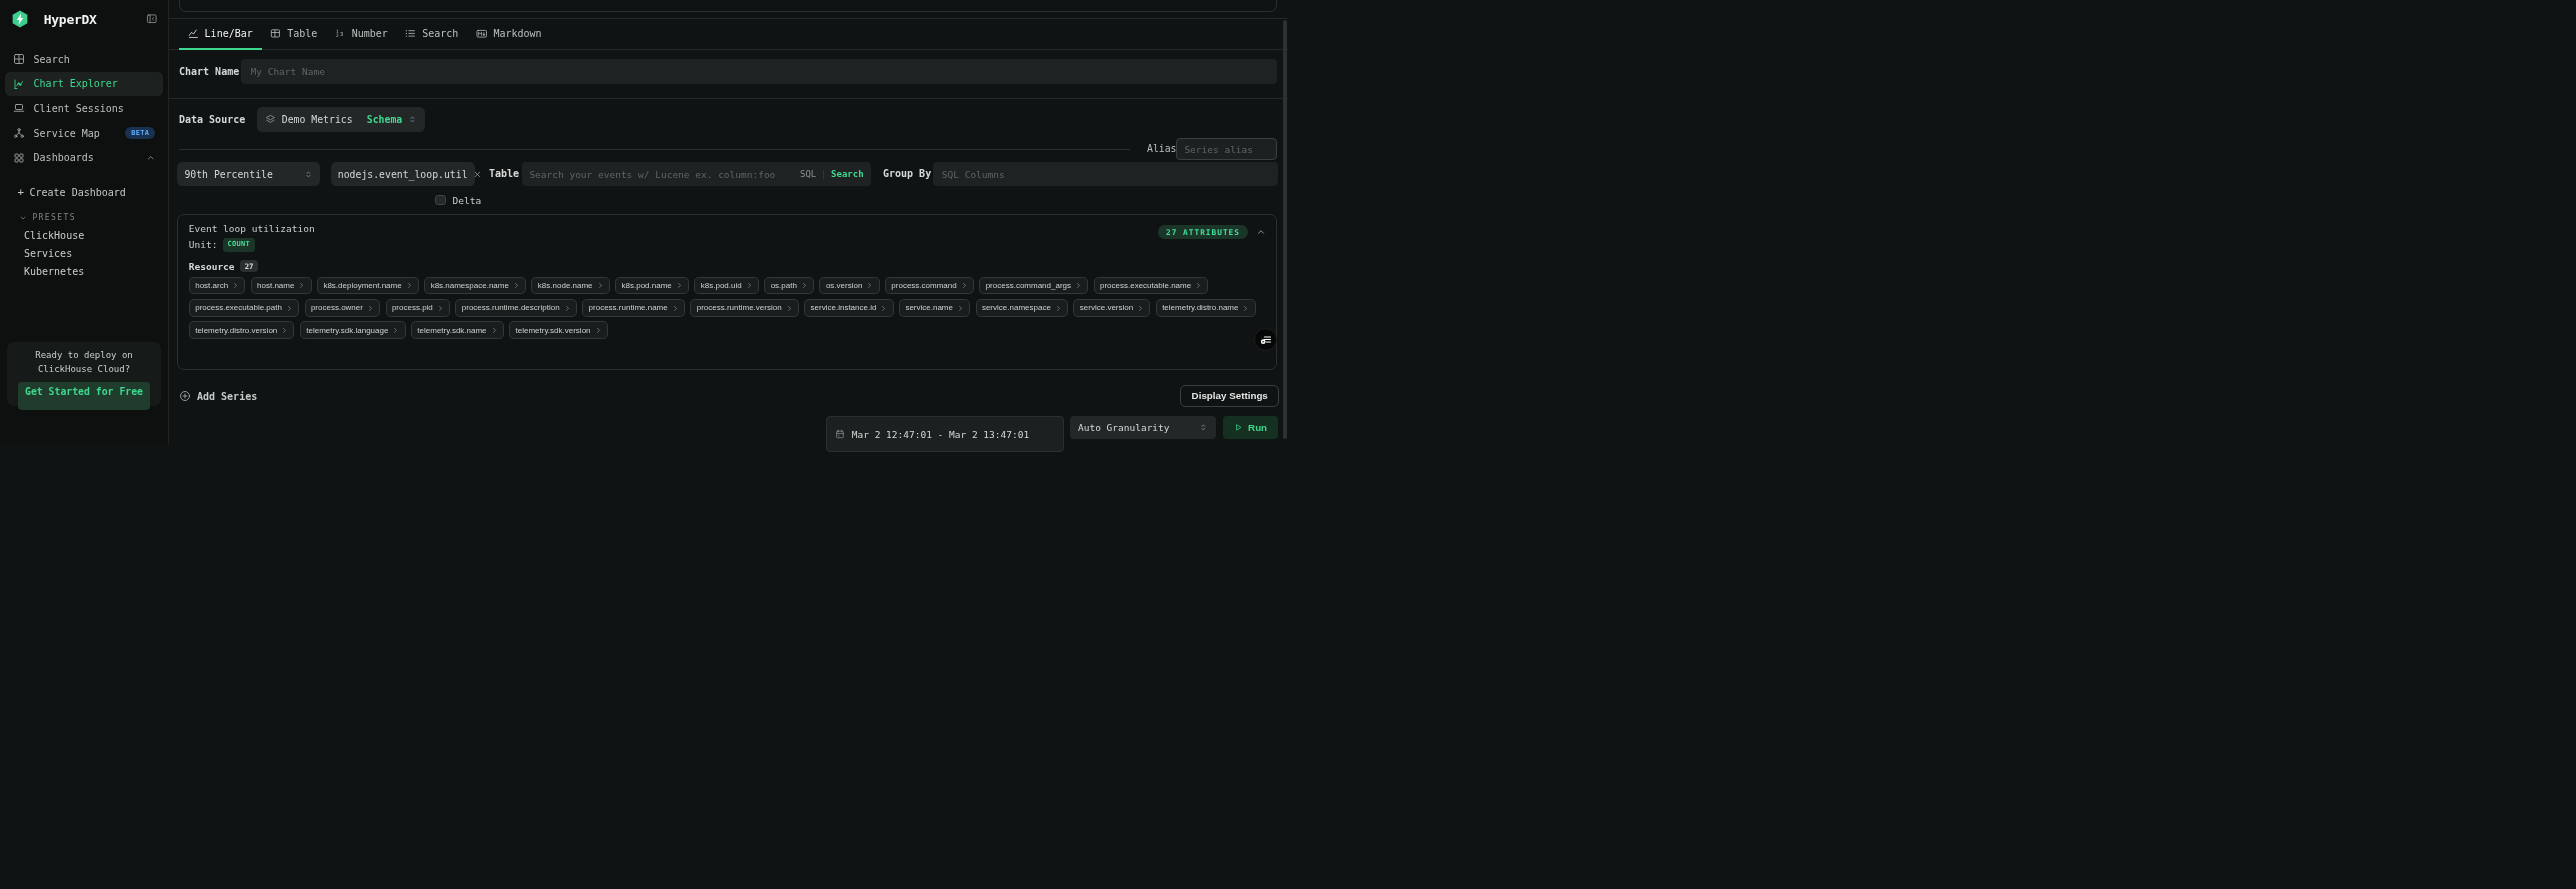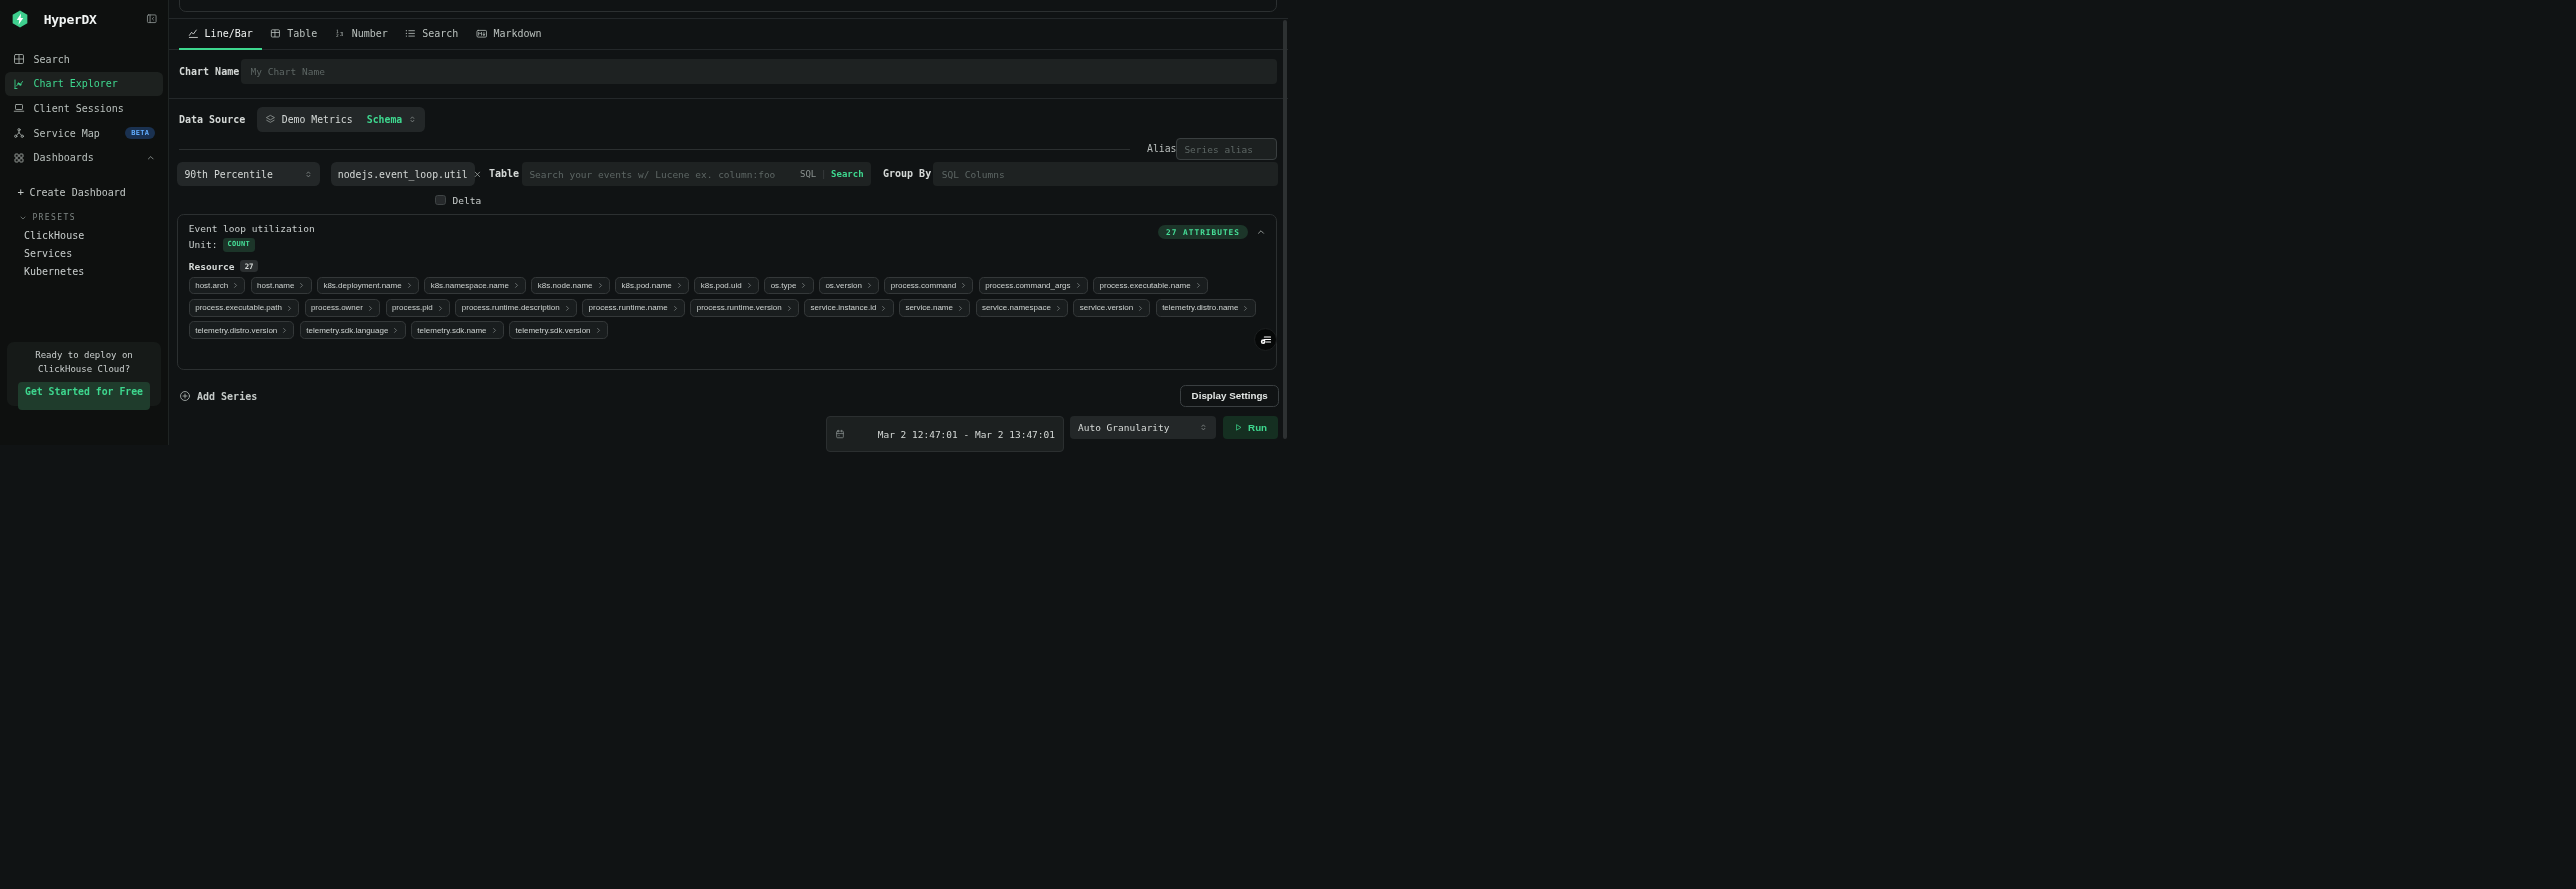--- a/index.html
+++ b/index.html
@@ -116,21 +116,21 @@
   .add-series { position:absolute; left:10px; top:390px; display:flex; align-items:center; gap:6px;
     font-size:10px; font-weight:700; color:#c6cbc9; cursor:pointer; }
   .add-series .ic { color:#aab1ae; }
   .display-settings { position:absolute; right:8.8px; top:385px; width:99px; height:21.6px;
     border:0.7px solid #3a3f41; border-radius:5.4px; background:transparent; color:#e2e6e4;
     font-size:9.8px; font-weight:700; cursor:pointer; }
 
   .footer-row { position:absolute; left:0; right:0; top:416px; height:23px; }
   .daterange { position:absolute; left:657px; width:238px; height:23px; background:#1c2020;
     border:0.7px solid #2b2f30; border-radius:4px; display:flex; align-items:center; gap:6.8px;
-    padding:17px 8px; cursor:pointer;justify-content:space-between; }
+    padding:17px 8px; cursor:pointer; }
   .daterange .ic { color:#8a9190; }
   .daterange-text { font-size:9.5px; color:#d5d9d7; }
   .granularity { position:absolute; left:901px; width:146px; height:23px; background:#232728;
     border-radius:4px; display:flex; align-items:center; padding:0 8px; cursor:pointer; }
   .gran-value { font-size:9.5px; color:#d5d9d7; }
   .granularity .updown { margin-left:auto; }
   .run-btn { position:absolute; left:1054px; width:55px; height:23px; background:#152f21;
     border:none; border-radius:4px; display:flex; align-items:center; justify-content:center; gap:5.4px;
     color:#3ed88f; font-size:9.8px; font-weight:700; cursor:pointer; }
   .floating-btn { position:absolute; left:1085px; top:328px; width:23px; height:23px; border-radius:50%;
@@ -438,21 +438,21 @@
         <button class="chip">
           <span>k8s.pod.uid</span>
           <span class="chev">
             <svg width="6.8" height="6.8" viewBox="0 0 24 24" fill="none" stroke="currentColor" stroke-width="2.4" stroke-linecap="round" stroke-linejoin="round">
               <path d="M9 5l7 7-7 7"></path>
             </svg>
           </span>
         </button>
 
         <button class="chip">
-          <span>os.type</span>
+          <span>os.path</span>
           <span class="chev">
             <svg width="6.8" height="6.8" viewBox="0 0 24 24" fill="none" stroke="currentColor" stroke-width="2.4" stroke-linecap="round" stroke-linejoin="round">
               <path d="M9 5l7 7-7 7"></path>
             </svg>
           </span>
         </button>
 
         <button class="chip">
           <span>os.version</span>
           <span class="chev">

